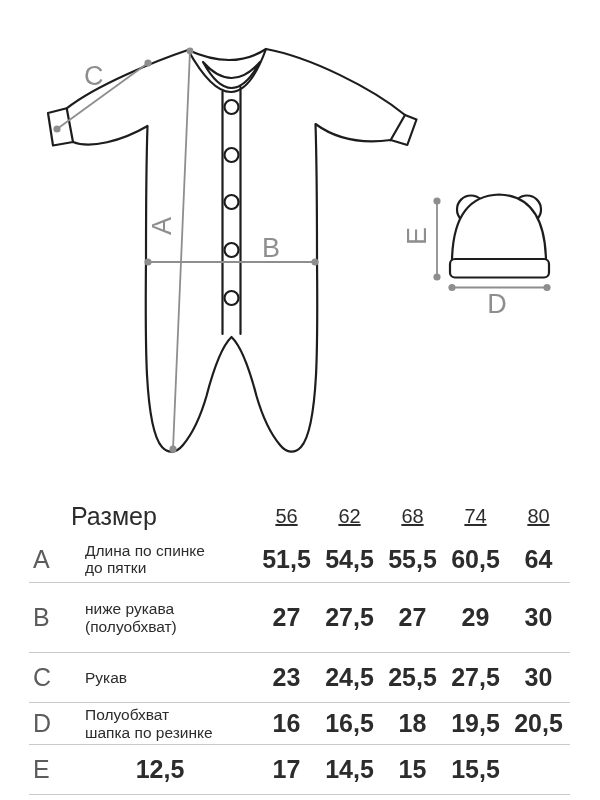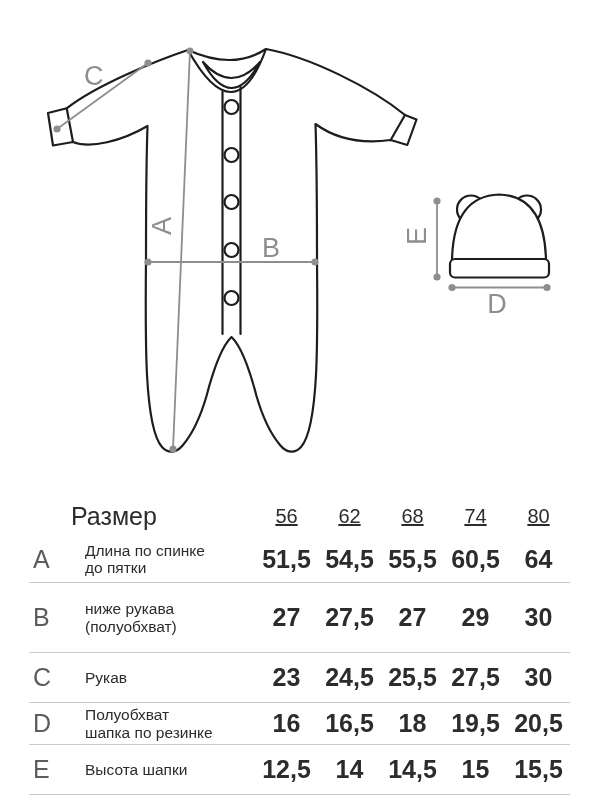--- a/index.html
+++ b/index.html
@@ -164,23 +164,20 @@
     </div>
     <div class="cell-val">16</div>
     <div class="cell-val">16,5</div>
     <div class="cell-val">18</div>
     <div class="cell-val">19,5</div>
     <div class="cell-val">20,5</div>
   </div>
 
   <div class="trow data r-e">
     <div class="cell-letter">E</div>
-    <div class="cell-label">
-      <span class="ln">Высота шапки</span>
-    </div>
     <div class="cell-val">12,5</div>
-    <div class="cell-val">14</div>
+    <div class="cell-val">17</div>
     <div class="cell-val">14,5</div>
     <div class="cell-val">15</div>
     <div class="cell-val">15,5</div>
   </div>
 
 </div>
 
 </body></html>

